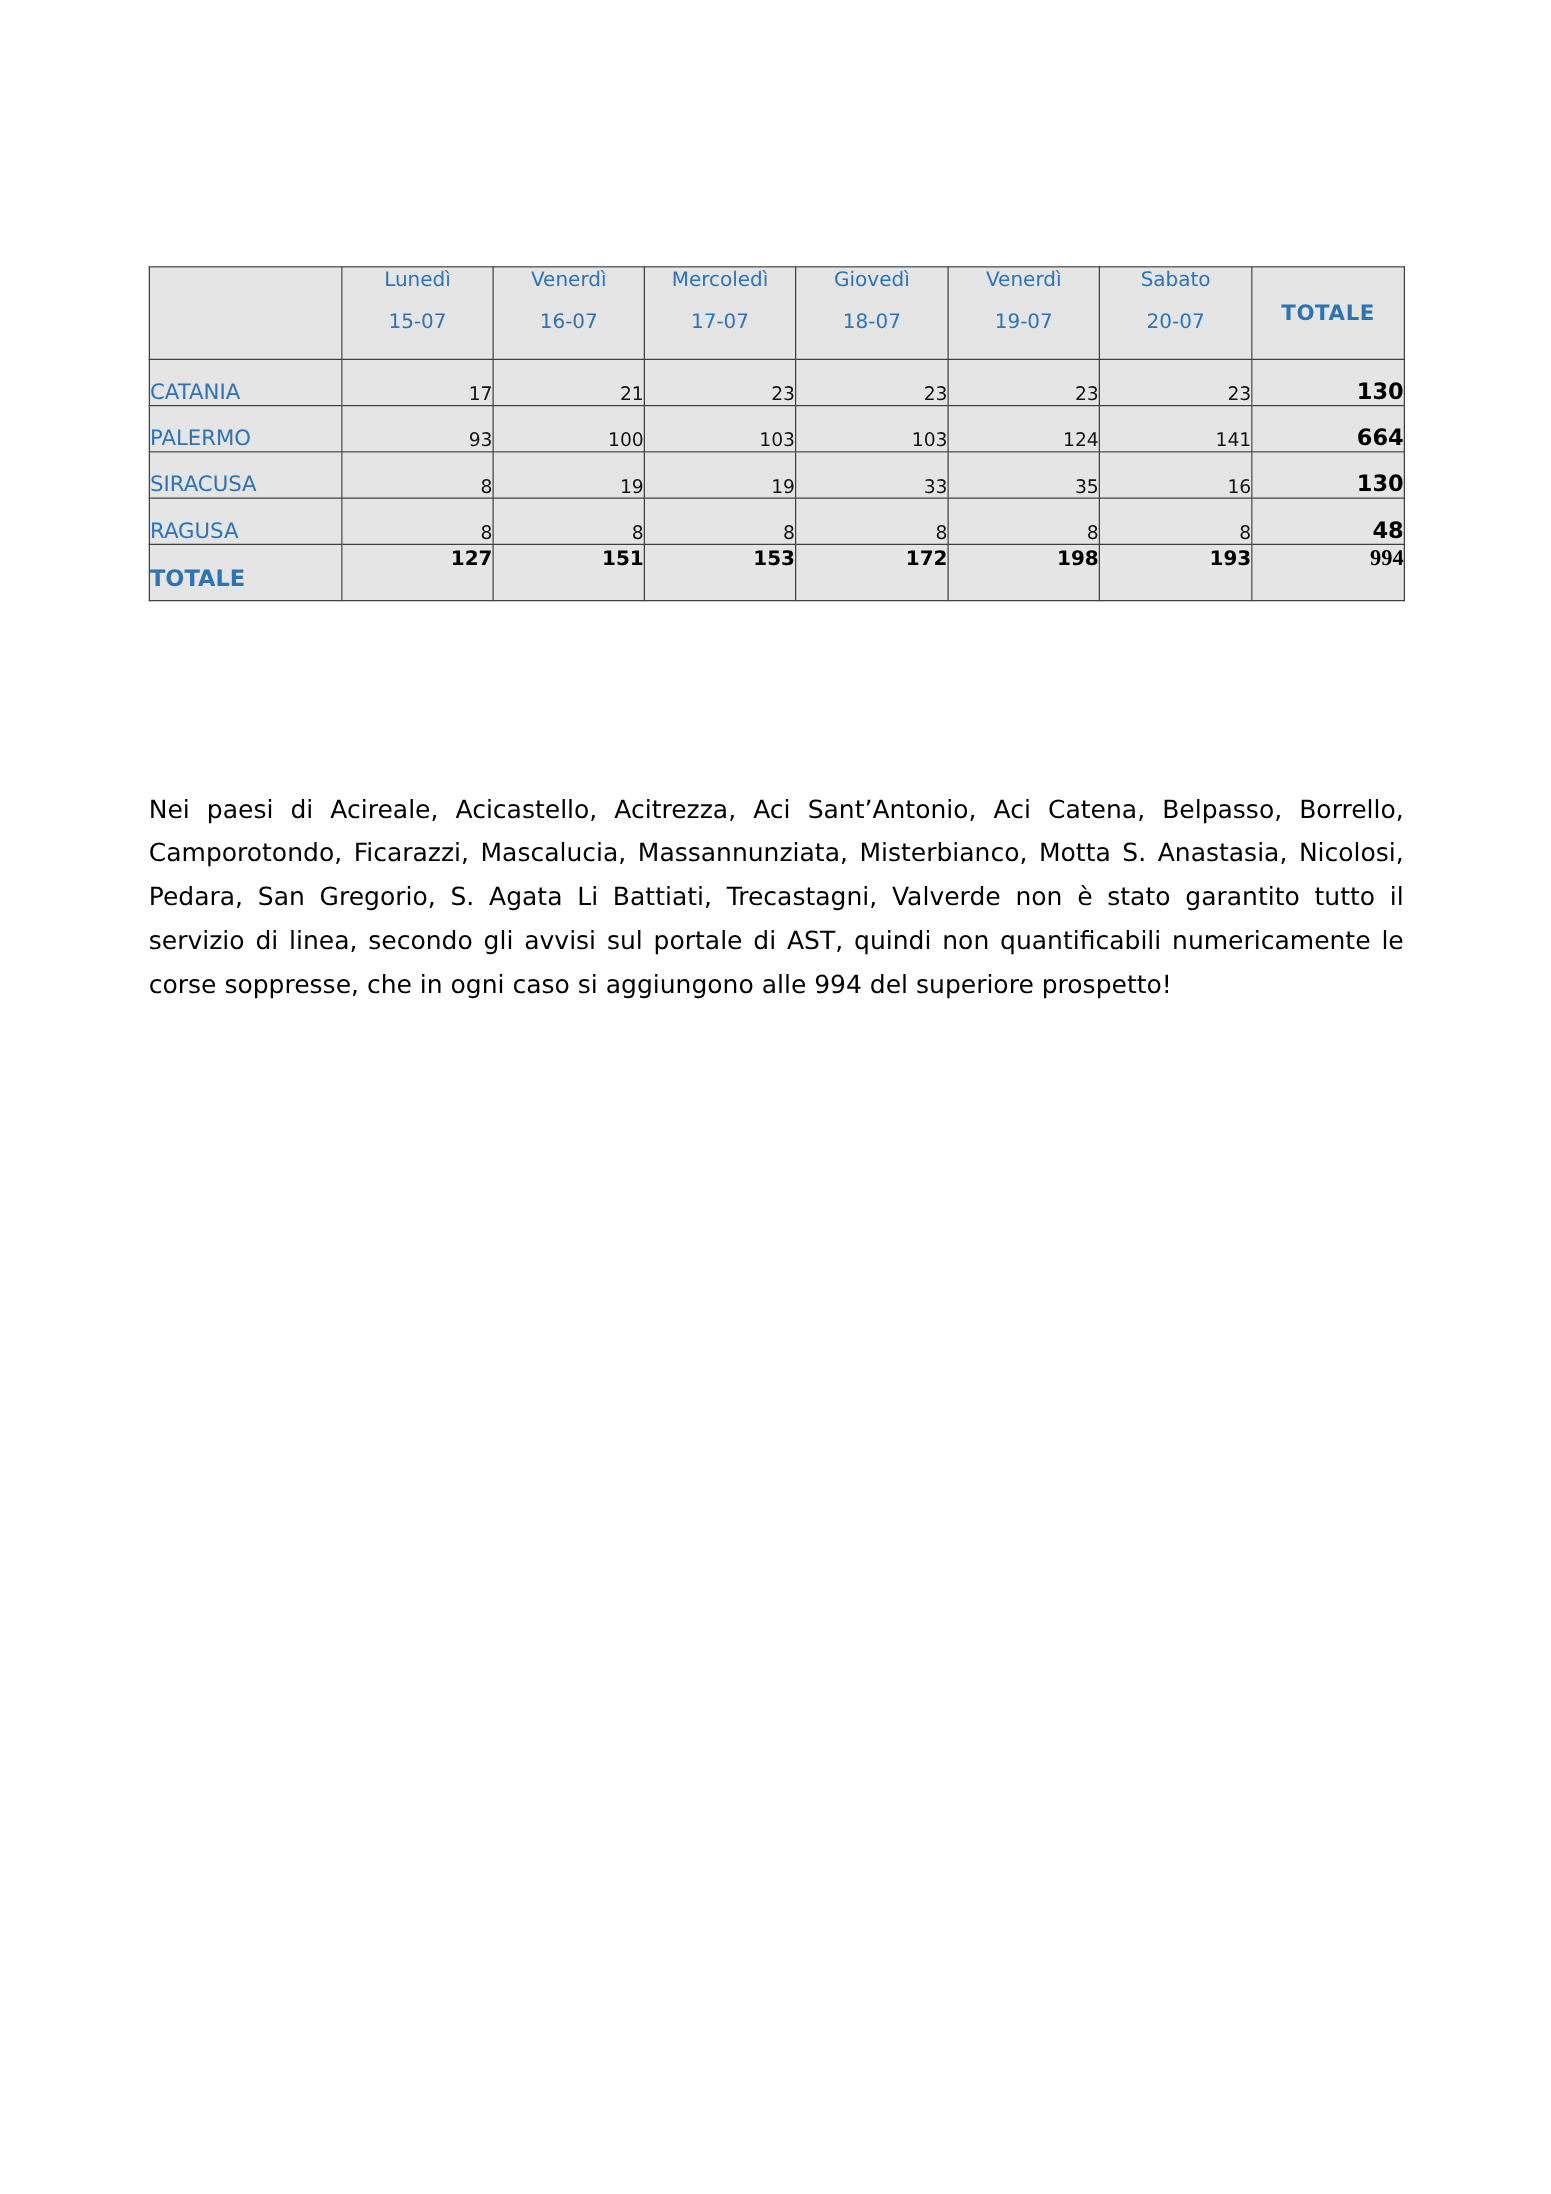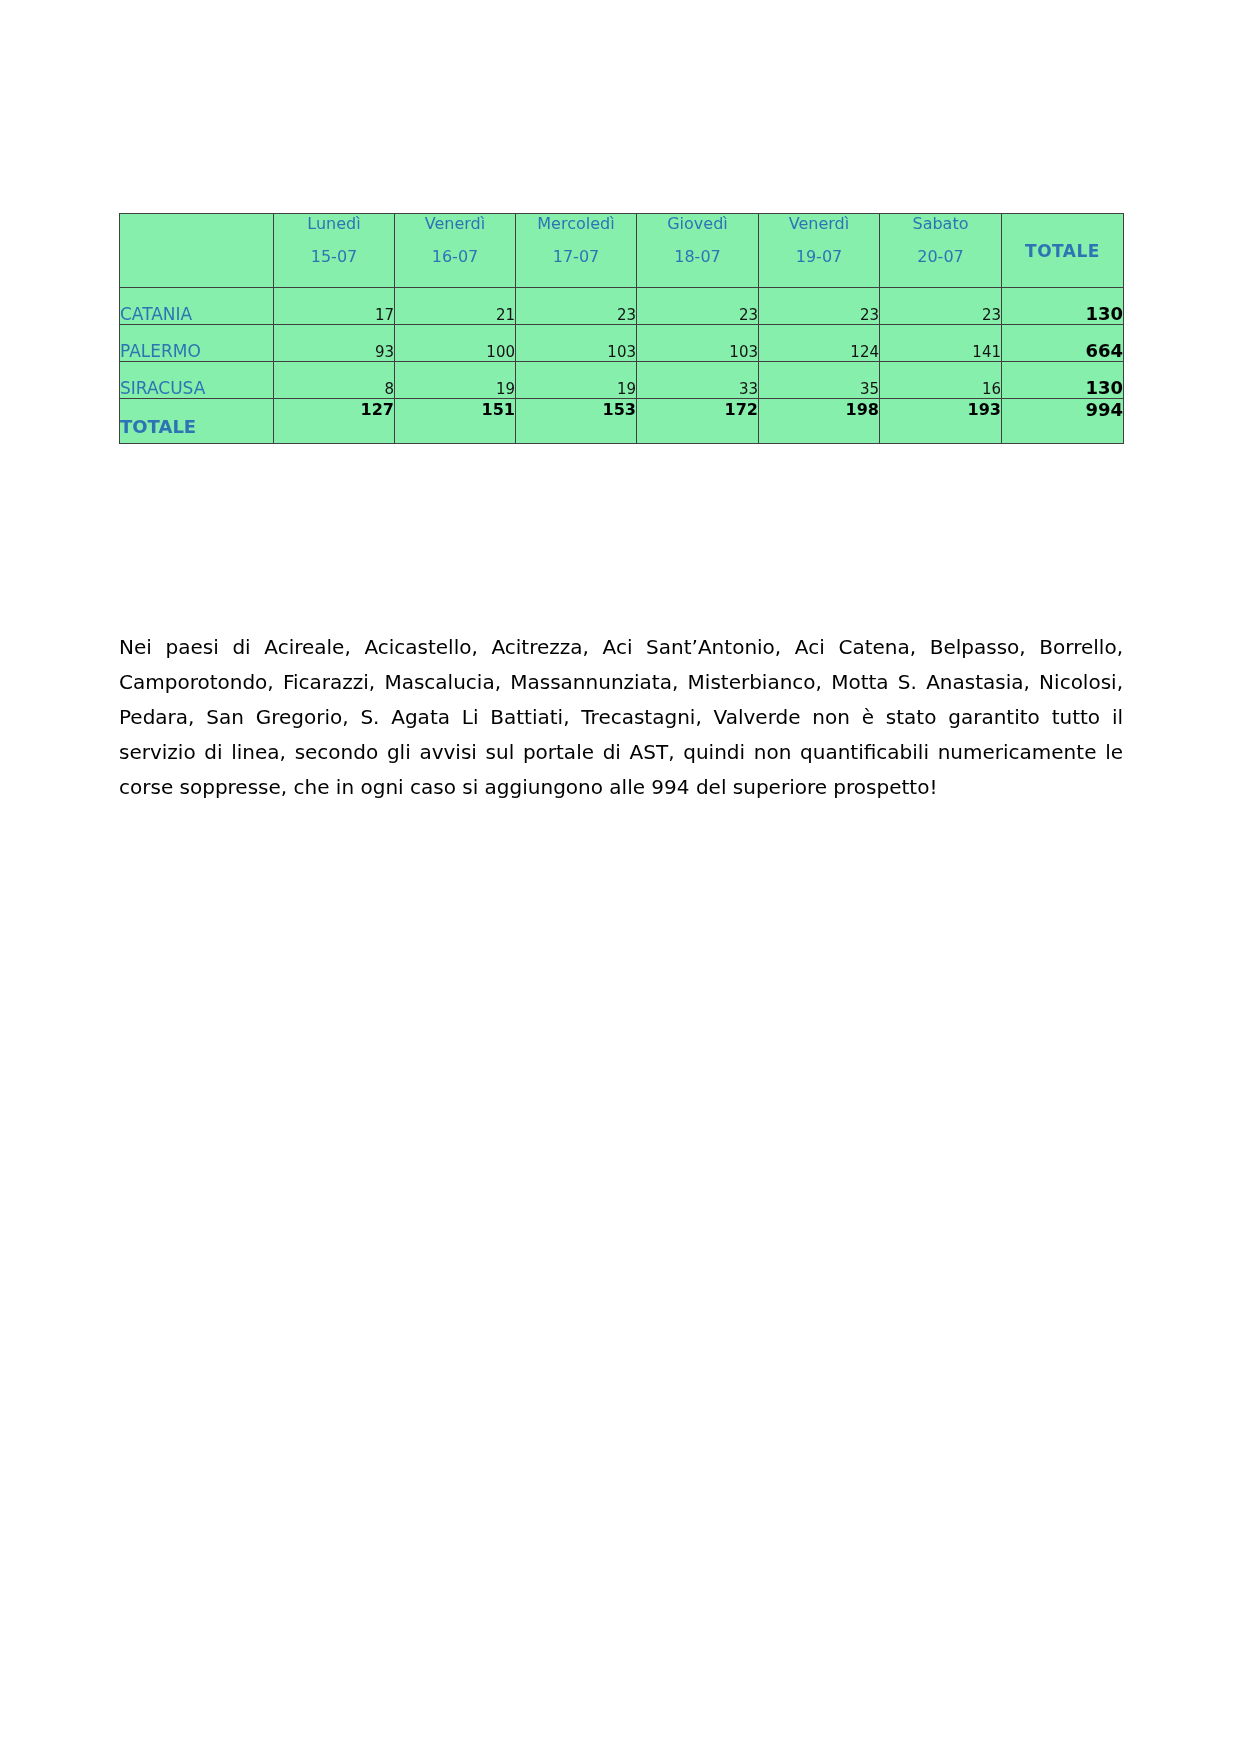--- a/index.html
+++ b/index.html
@@ -21,21 +21,21 @@
     position: absolute;
     left: 119px;
     top: 213px;
     width: 1004px;
     border-collapse: collapse;
     table-layout: fixed;
   }
   table.week-table td, table.week-table th {
     border: 1.5px solid #404040;
     padding: 0;
-    background: #86efac;
+    background: #e5e5e5;
     overflow: hidden;
     white-space: nowrap;
   }
 
   
   tr.header-row { height: 74px; }
   th.day-cell {
     vertical-align: top;
     text-align: center;
     font-weight: normal;
@@ -84,21 +84,21 @@
     font-size: 18px;
     font-weight: bold;
     padding-bottom: 6px;
   }
   tr.totals-row td.num {
     font-size: 16px;
     font-weight: bold;
     color: #000000;
     padding-bottom: 24px;
   }
-  tr.totals-row td.rowtotal { padding-bottom: 23px; }
+  tr.totals-row td.rowtotal { padding-bottom: 23px; font-family: Liberation Serif, serif; }
 
   
   .note {
     position: absolute;
     left: 119px;
     top: 610px;
     width: 1004px;
     color: #000000;
     font-size: 20px;
     line-height: 35px;
@@ -176,20 +176,30 @@
       <tr class="data-row">
         <td class="lbl">SIRACUSA</td>
         <td class="num">8</td>
         <td class="num">19</td>
         <td class="num">19</td>
         <td class="num">33</td>
         <td class="num">35</td>
         <td class="num">16</td>
         <td class="rowtotal">130</td>
       </tr>
+      <tr class="data-row">
+        <td class="lbl">RAGUSA</td>
+        <td class="num">8</td>
+        <td class="num">8</td>
+        <td class="num">8</td>
+        <td class="num">8</td>
+        <td class="num">8</td>
+        <td class="num">8</td>
+        <td class="rowtotal">48</td>
+      </tr>
       <tr class="totals-row">
         <td class="lbl">TOTALE</td>
         <td class="num">127</td>
         <td class="num">151</td>
         <td class="num">153</td>
         <td class="num">172</td>
         <td class="num">198</td>
         <td class="num">193</td>
         <td class="rowtotal">994</td>
       </tr>

